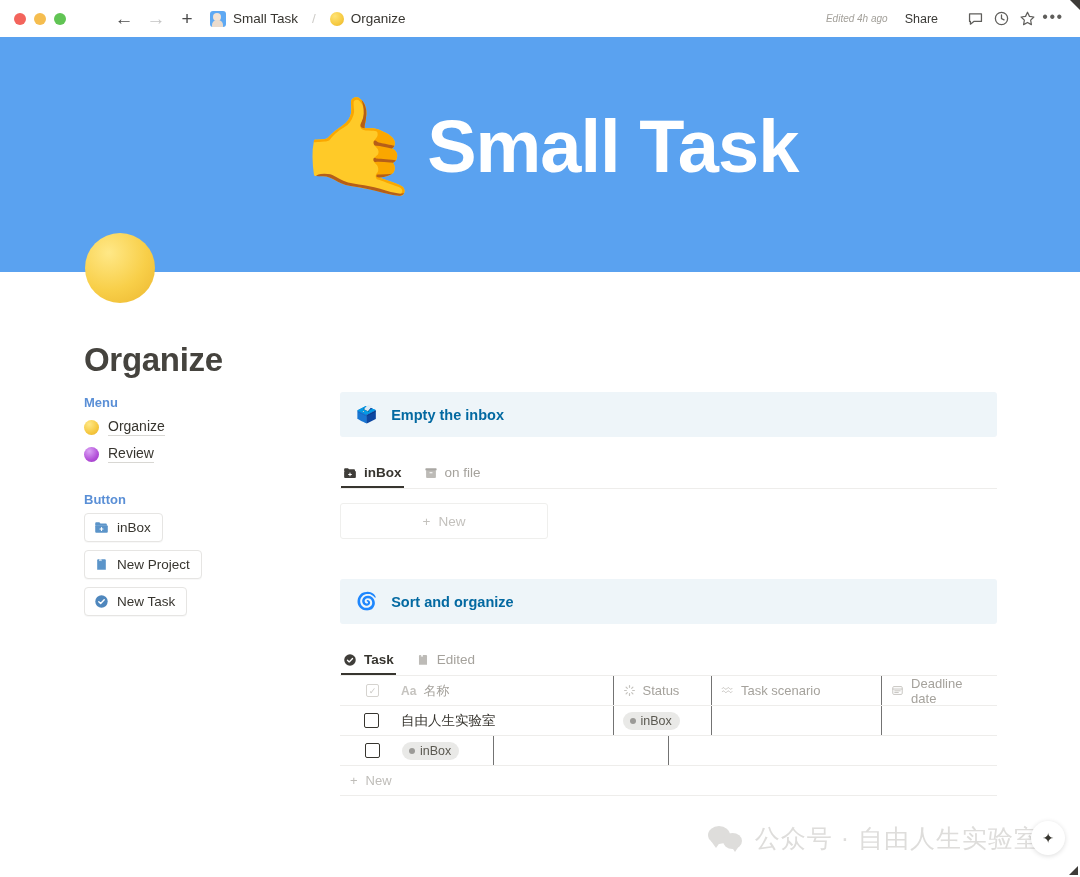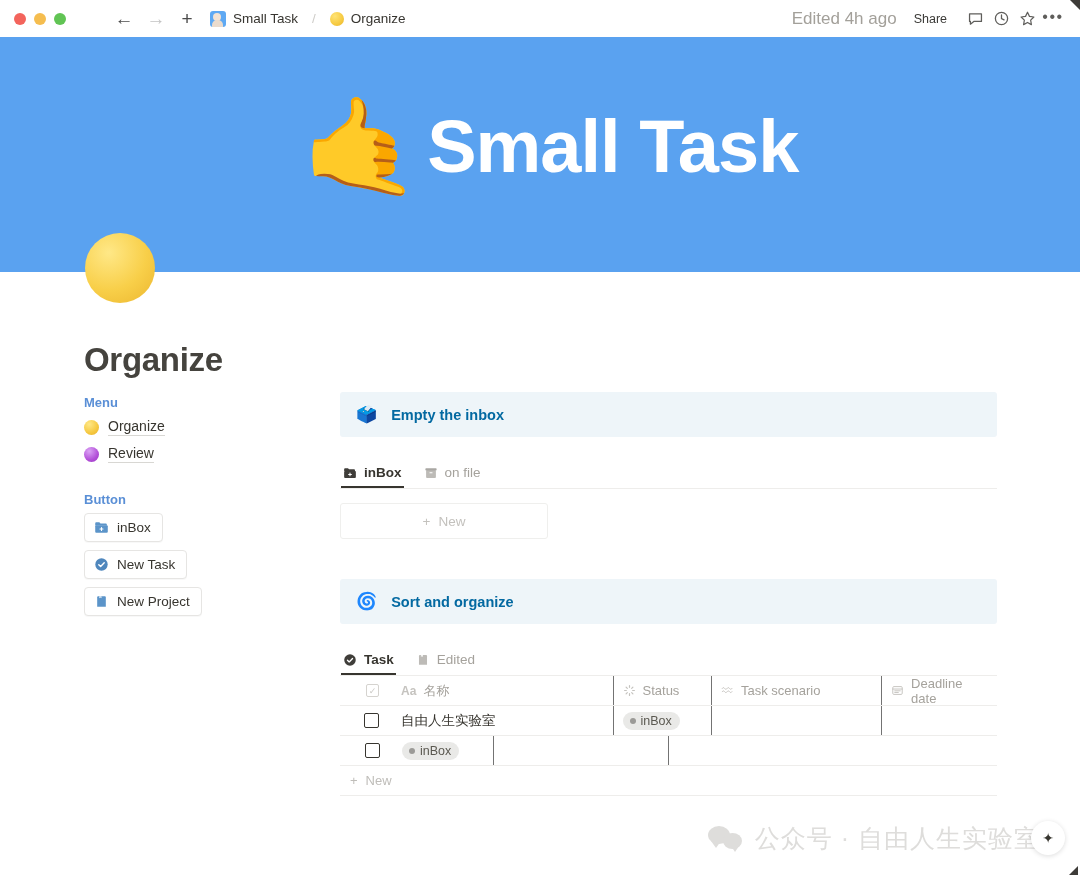--- a/index.html
+++ b/index.html
@@ -57,22 +57,22 @@
     content:""; position:absolute; left:1.5px; top:9.5px;
     width:11px;height:7px;border-radius:5px 5px 0 0;background:#eadbcd;
   }
   .yellowcircle {
     width: 14px; height: 14px; border-radius: 50%;
     background: radial-gradient(circle at 35% 30%, #ffe375, #f6ca41 60%, #e8b32c);
     display: inline-block;
   }
 
   .tb-right { margin-left: auto; display: flex; align-items: center; gap: 0; }
-  .edited { font-size: 17px; color: #a3a09a; margin-right: 17px; }
-  .share { font-size: 12.5px; color: #3b3a37; margin-right: 15px; }
+  .edited { font-size: 10px; color: #a3a09a; margin-right: 17px; font-style: italic; }
+  .share { font-size: 12.5px; color: #3b3a37; margin-right: 24px; }
   .ricon { width: 26px; height: 26px; display:flex; align-items:center; justify-content:center; color:#5f5e5b; }
   .ricon svg { display: block; }
   .dots3 { letter-spacing: 1.5px; font-size: 16px; color: #5f5e5b; line-height: 1; padding-bottom:4px;}
 
   
   .hero {
     position: relative;
     width: 1080px; height: 235px;
     background: #5aa2f0;
     display: flex; align-items: center; justify-content: center;
@@ -348,36 +348,36 @@
               <path d="M8 8v3.2M6.4 9.6h3.2" stroke="#fff" stroke-width="1.2" stroke-linecap="round"></path>
             </svg>
         </span>
         <span>inBox</span>
       </div>
     </div>
     <div class="sb-row">
       <div class="sidebtn">
         <span class="sbicon">
           <svg width="15" height="15" viewBox="0 0 16 16">
+              <path d="M3.4 3.6c0-.7.5-1.2 1.2-1.2h6.8c.7 0 1.2.5 1.2 1.2v9.9H3.4z" fill="#5b94c9"></path>
+              <path d="M5.6 2.4v2.2l1.2-.8 1.2.8V2.4z" fill="#eaf2fa"></path>
+            </svg>
+        </span>
+        <span>New Project</span>
+      </div>
+    </div>
+    <div class="sb-row">
+      <div class="sidebtn">
+        <span class="sbicon">
+          <svg width="15" height="15" viewBox="0 0 16 16">
               <circle cx="8" cy="8" r="6.6" fill="#4f87bd"></circle>
               <path d="M5.1 8.2l2 2 3.8-4" stroke="#fff" stroke-width="1.5" fill="none" stroke-linecap="round" stroke-linejoin="round"></path>
             </svg>
         </span>
         <span>New Task</span>
-      </div>
-    </div>
-    <div class="sb-row">
-      <div class="sidebtn">
-        <span class="sbicon">
-          <svg width="15" height="15" viewBox="0 0 16 16">
-              <path d="M3.4 3.6c0-.7.5-1.2 1.2-1.2h6.8c.7 0 1.2.5 1.2 1.2v9.9H3.4z" fill="#5b94c9"></path>
-              <path d="M5.6 2.4v2.2l1.2-.8 1.2.8V2.4z" fill="#eaf2fa"></path>
-            </svg>
-        </span>
-        <span>New Project</span>
       </div>
     </div>
   </div>
 
   <div class="main">
 
     <div class="callout">
       <span class="callout-emoji">🗳️</span>
       <span class="callout-text">Empty the inbox</span>
     </div>

